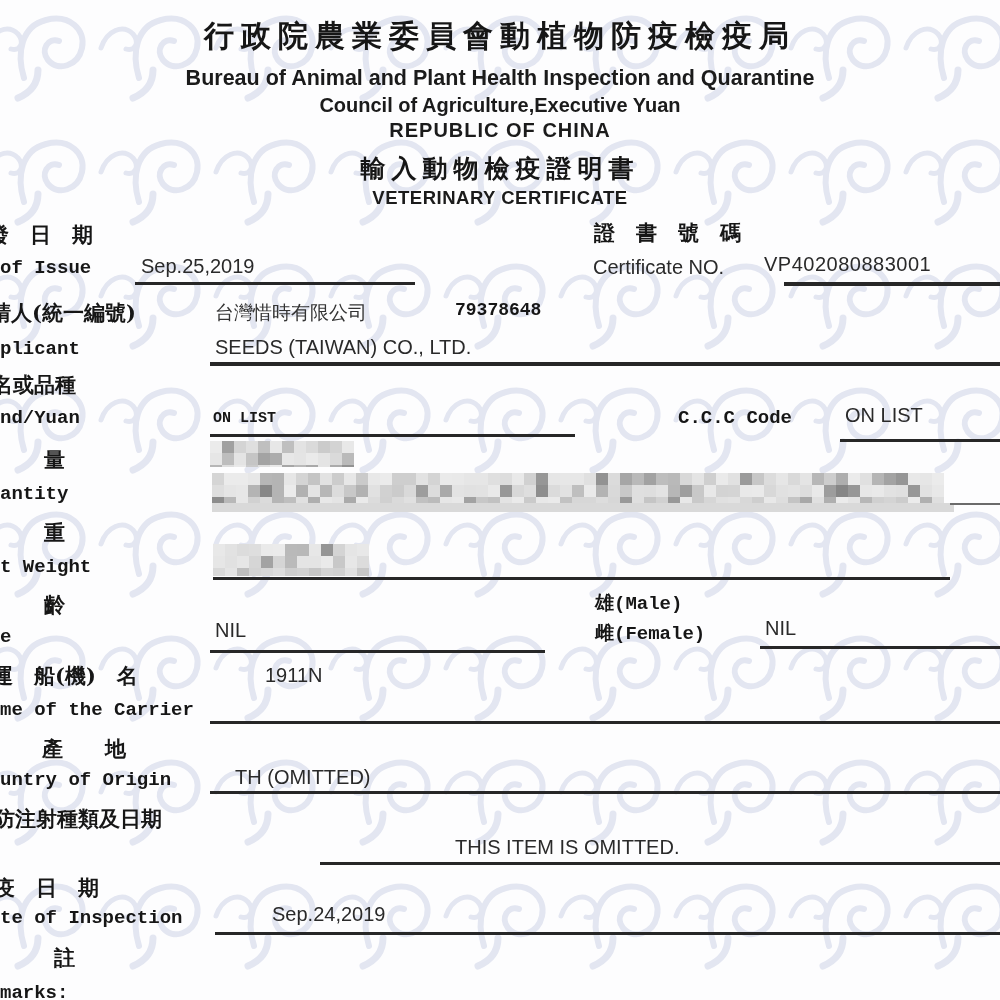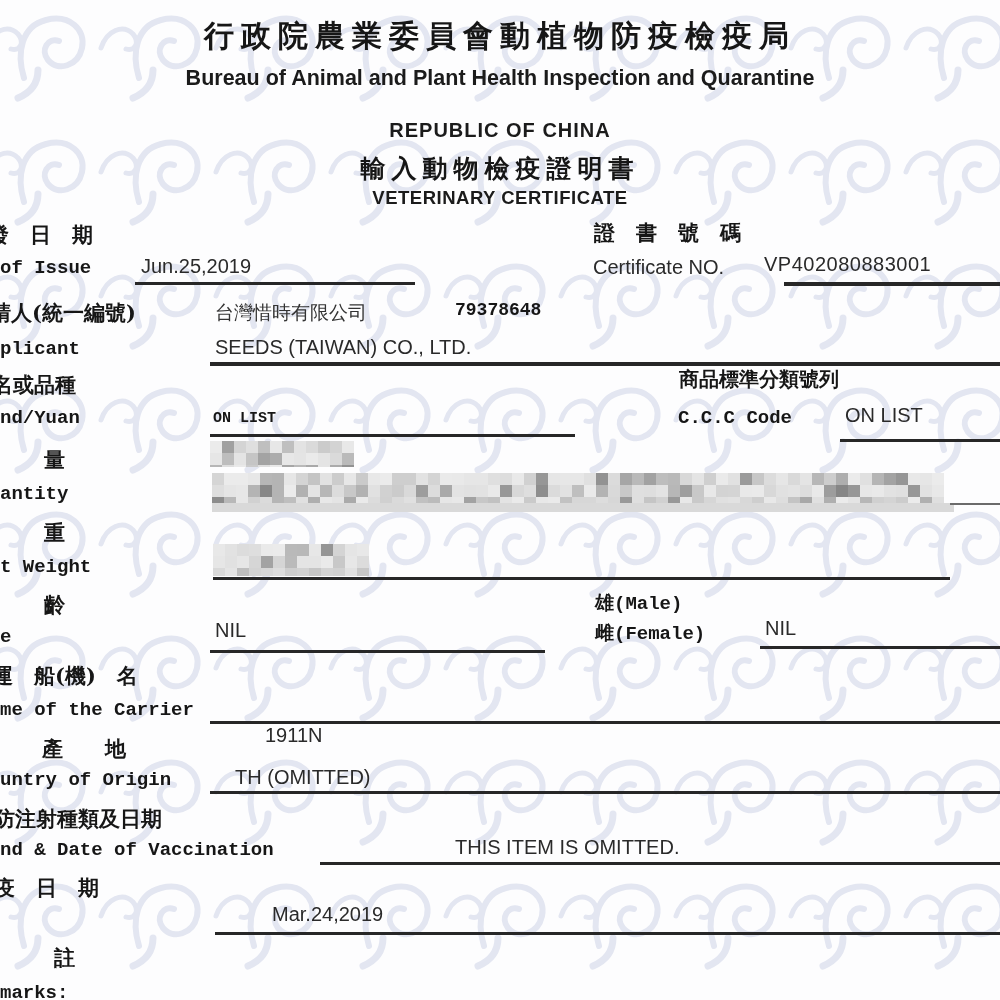--- a/index.html
+++ b/index.html
@@ -29,47 +29,47 @@
         <path d="M42 96 C34 70 40 44 64 38 C88 32 104 48 100 66 C96 84 76 90 66 78 C58 68 66 55 77 59"></path>
         <path d="M56 88 C56 100 50 110 36 116" stroke-width="7"></path>
       </g>
     </pattern>
   </defs>
   <rect x="0" y="0" width="1000" height="1000" fill="url(#wm)"></rect>
 </svg>
 
 <div class="hdr" style="top:66px;font-size:21.5px;font-weight:bold;">Bureau of Animal and Plant Health Inspection and Quarantine</div>
 <div class="hdr zh" style="top:16px;font-size:30px;letter-spacing:7px;">行政院農業委員會動植物防疫檢疫局</div>
+<div class="hdr" style="top:94px;font-size:20px;font-weight:bold;">Council of Agriculture,Executive Yuan</div>
 <div class="hdr" style="top:119px;font-size:20px;font-weight:bold;letter-spacing:1px;">REPUBLIC OF CHINA</div>
 <div class="hdr" style="top:187px;font-size:18.5px;font-weight:bold;letter-spacing:0.5px;">VETERINARY CERTIFICATE</div>
 <div class="hdr zh" style="top:152px;font-size:25px;letter-spacing:6px;">輸入動物檢疫證明書</div>
 
 <div class="layer zh" style="left:-12px;top:221px;font-size:21px;">發　日　期</div>
 <div class="layer tw" style="left:0px;top:257px;font-size:19px;">of Issue</div>
-<div class="layer val" style="left:141px;top:255px;font-size:20px;">Jun.25,2019</div>
+<div class="layer val" style="left:141px;top:255px;font-size:20px;">Sep.25,2019</div>
 <div class="rule" style="left:135px;top:282px;width:280px;height:3px;"></div>
 
 <div class="layer zh" style="left:594px;top:219px;font-size:21px;">證　書　號　碼</div>
 <div class="layer val" style="left:593px;top:256px;font-size:20px;">Certificate NO.</div>
 <div class="layer val" style="left:764px;top:253px;font-size:20px;letter-spacing:0.5px;">VP402080883001</div>
 <div class="rule" style="left:784px;top:282px;width:216px;height:4px;"></div>
 
 <div class="layer zh" style="left:-10px;top:299px;font-size:21px;">請人(統一編號)</div>
 <div class="layer zh" style="left:215px;top:300px;font-size:19px;font-weight:normal;color:#333;">台灣惜時有限公司</div>
 <div class="layer tw" style="left:455px;top:300px;font-size:18px;">79378648</div>
 <div class="layer tw" style="left:0px;top:338px;font-size:19px;">plicant</div>
 <div class="layer val" style="left:215px;top:336px;font-size:20px;">SEEDS (TAIWAN) CO., LTD.</div>
 <div class="rule" style="left:210px;top:362px;width:790px;height:4px;"></div>
 
 <div class="layer zh" style="left:-8px;top:371px;font-size:21px;">名或品種</div>
 <div class="layer tw" style="left:0px;top:407px;font-size:19px;">nd/Yuan</div>
 <div class="layer tw" style="left:213px;top:410px;font-size:15px;">ON LIST</div>
 <div class="rule" style="left:210px;top:434px;width:365px;height:3px;"></div>
 
-<div class="layer zh" style="left:679px;top:366px;font-size:20px;">商品標準分類號列</div>
 <div class="layer tw" style="left:678px;top:407px;font-size:19px;">C.C.C Code</div>
 <div class="layer val" style="left:845px;top:404px;font-size:20px;">ON LIST</div>
 <div class="rule" style="left:840px;top:439px;width:160px;height:3px;"></div>
 
 <div class="layer zh" style="left:44px;top:446px;font-size:21px;">量</div>
 <div class="layer tw" style="left:0px;top:483px;font-size:19px;">antity</div>
 <div class="mosaic" style="left:210px;top:441px;width:146px;height:26px;"><span style="background:rgb(235,235,235)"></span><span style="background:rgb(160,160,160)"></span><span style="background:rgb(212,212,212)"></span><span style="background:rgb(223,223,223)"></span><span style="background:rgb(191,191,191)"></span><span style="background:rgb(231,231,231)"></span><span style="background:rgb(191,191,191)"></span><span style="background:rgb(227,227,227)"></span><span style="background:rgb(218,218,218)"></span><span style="background:rgb(203,203,203)"></span><span style="background:rgb(211,211,211)"></span><span style="background:rgb(232,232,232)"></span><span style="background:rgb(230,230,230)"></span><span style="background:rgb(189,189,189)"></span><span style="background:rgb(228,228,228)"></span><span style="background:rgb(197,197,197)"></span><span style="background:rgb(163,163,163)"></span><span style="background:rgb(172,172,172)"></span><span style="background:rgb(231,231,231)"></span><span style="background:rgb(228,228,228)"></span><span style="background:rgb(234,234,234)"></span><span style="background:rgb(228,228,228)"></span><span style="background:rgb(218,218,218)"></span><span style="background:rgb(186,186,186)"></span><span style="background:rgb(182,182,182)"></span><span style="background:rgb(222,222,222)"></span><span style="background:rgb(233,233,233)"></span><span style="background:rgb(203,203,203)"></span><span style="background:rgb(222,222,222)"></span><span style="background:rgb(233,233,233)"></span><span style="background:rgb(166,166,166)"></span><span style="background:rgb(185,185,185)"></span><span style="background:rgb(169,169,169)"></span><span style="background:rgb(228,228,228)"></span><span style="background:rgb(171,171,171)"></span><span style="background:rgb(146,146,146)"></span></div>
 <div class="mosaic" style="left:212px;top:473px;width:740px;height:31px;"><span style="background:rgb(213,213,213)"></span><span style="background:rgb(235,235,235)"></span><span style="background:rgb(235,235,235)"></span><span style="background:rgb(231,231,231)"></span><span style="background:rgb(182,182,182)"></span><span style="background:rgb(180,180,180)"></span><span style="background:rgb(230,230,230)"></span><span style="background:rgb(212,212,212)"></span><span style="background:rgb(196,196,196)"></span><span style="background:rgb(226,226,226)"></span><span style="background:rgb(204,204,204)"></span><span style="background:rgb(231,231,231)"></span><span style="background:rgb(202,202,202)"></span><span style="background:rgb(232,232,232)"></span><span style="background:rgb(235,235,235)"></span><span style="background:rgb(206,206,206)"></span><span style="background:rgb(206,206,206)"></span><span style="background:rgb(226,226,226)"></span><span style="background:rgb(212,212,212)"></span><span style="background:rgb(234,234,234)"></span><span style="background:rgb(233,233,233)"></span><span style="background:rgb(230,230,230)"></span><span style="background:rgb(230,230,230)"></span><span style="background:rgb(223,223,223)"></span><span style="background:rgb(221,221,221)"></span><span style="background:rgb(233,233,233)"></span><span style="background:rgb(209,209,209)"></span><span style="background:rgb(151,151,151)"></span><span style="background:rgb(230,230,230)"></span><span style="background:rgb(231,231,231)"></span><span style="background:rgb(231,231,231)"></span><span style="background:rgb(224,224,224)"></span><span style="background:rgb(146,146,146)"></span><span style="background:rgb(219,219,219)"></span><span style="background:rgb(166,166,166)"></span><span style="background:rgb(185,185,185)"></span><span style="background:rgb(162,162,162)"></span><span style="background:rgb(189,189,189)"></span><span style="background:rgb(185,185,185)"></span><span style="background:rgb(216,216,216)"></span><span style="background:rgb(228,228,228)"></span><span style="background:rgb(207,207,207)"></span><span style="background:rgb(234,234,234)"></span><span style="background:rgb(225,225,225)"></span><span style="background:rgb(155,155,155)"></span><span style="background:rgb(199,199,199)"></span><span style="background:rgb(220,220,220)"></span><span style="background:rgb(230,230,230)"></span><span style="background:rgb(217,217,217)"></span><span style="background:rgb(228,228,228)"></span><span style="background:rgb(183,183,183)"></span><span style="background:rgb(205,205,205)"></span><span style="background:rgb(174,174,174)"></span><span style="background:rgb(235,235,235)"></span><span style="background:rgb(224,224,224)"></span><span style="background:rgb(181,181,181)"></span><span style="background:rgb(163,163,163)"></span><span style="background:rgb(150,150,150)"></span><span style="background:rgb(232,232,232)"></span><span style="background:rgb(230,230,230)"></span><span style="background:rgb(235,235,235)"></span><span style="background:rgb(222,222,222)"></span><span style="background:rgb(229,229,229)"></span><span style="background:rgb(231,231,231)"></span><span style="background:rgb(180,180,180)"></span><span style="background:rgb(135,135,135)"></span><span style="background:rgb(180,180,180)"></span><span style="background:rgb(235,235,235)"></span><span style="background:rgb(177,177,177)"></span><span style="background:rgb(228,228,228)"></span><span style="background:rgb(183,183,183)"></span><span style="background:rgb(220,220,220)"></span><span style="background:rgb(200,200,200)"></span><span style="background:rgb(178,178,178)"></span><span style="background:rgb(225,225,225)"></span><span style="background:rgb(209,209,209)"></span><span style="background:rgb(203,203,203)"></span><span style="background:rgb(217,217,217)"></span><span style="background:rgb(157,157,157)"></span><span style="background:rgb(220,220,220)"></span><span style="background:rgb(169,169,169)"></span><span style="background:rgb(227,227,227)"></span><span style="background:rgb(225,225,225)"></span><span style="background:rgb(226,226,226)"></span><span style="background:rgb(233,233,233)"></span><span style="background:rgb(152,152,152)"></span><span style="background:rgb(216,216,216)"></span><span style="background:rgb(222,222,222)"></span><span style="background:rgb(142,142,142)"></span><span style="background:rgb(219,219,219)"></span><span style="background:rgb(226,226,226)"></span><span style="background:rgb(191,191,191)"></span><span style="background:rgb(234,234,234)"></span><span style="background:rgb(179,179,179)"></span><span style="background:rgb(217,217,217)"></span><span style="background:rgb(200,200,200)"></span><span style="background:rgb(223,223,223)"></span><span style="background:rgb(222,222,222)"></span><span style="background:rgb(227,227,227)"></span><span style="background:rgb(183,183,183)"></span><span style="background:rgb(158,158,158)"></span><span style="background:rgb(200,200,200)"></span><span style="background:rgb(232,232,232)"></span><span style="background:rgb(211,211,211)"></span><span style="background:rgb(212,212,212)"></span><span style="background:rgb(233,233,233)"></span><span style="background:rgb(234,234,234)"></span><span style="background:rgb(216,216,216)"></span><span style="background:rgb(225,225,225)"></span><span style="background:rgb(227,227,227)"></span><span style="background:rgb(221,221,221)"></span><span style="background:rgb(233,233,233)"></span><span style="background:rgb(157,157,157)"></span><span style="background:rgb(134,134,134)"></span><span style="background:rgb(151,151,151)"></span><span style="background:rgb(231,231,231)"></span><span style="background:rgb(233,233,233)"></span><span style="background:rgb(226,226,226)"></span><span style="background:rgb(224,224,224)"></span><span style="background:rgb(151,151,151)"></span><span style="background:rgb(226,226,226)"></span><span style="background:rgb(232,232,232)"></span><span style="background:rgb(140,140,140)"></span><span style="background:rgb(184,184,184)"></span><span style="background:rgb(231,231,231)"></span><span style="background:rgb(209,209,209)"></span><span style="background:rgb(219,219,219)"></span><span style="background:rgb(181,181,181)"></span><span style="background:rgb(190,190,190)"></span><span style="background:rgb(224,224,224)"></span><span style="background:rgb(174,174,174)"></span><span style="background:rgb(232,232,232)"></span><span style="background:rgb(228,228,228)"></span><span style="background:rgb(170,170,170)"></span><span style="background:rgb(234,234,234)"></span><span style="background:rgb(220,220,220)"></span><span style="background:rgb(208,208,208)"></span><span style="background:rgb(218,218,218)"></span><span style="background:rgb(224,224,224)"></span><span style="background:rgb(193,193,193)"></span><span style="background:rgb(187,187,187)"></span><span style="background:rgb(230,230,230)"></span><span style="background:rgb(232,232,232)"></span><span style="background:rgb(162,162,162)"></span><span style="background:rgb(199,199,199)"></span><span style="background:rgb(193,193,193)"></span><span style="background:rgb(227,227,227)"></span><span style="background:rgb(234,234,234)"></span><span style="background:rgb(202,202,202)"></span><span style="background:rgb(232,232,232)"></span><span style="background:rgb(234,234,234)"></span><span style="background:rgb(194,194,194)"></span><span style="background:rgb(215,215,215)"></span><span style="background:rgb(215,215,215)"></span><span style="background:rgb(221,221,221)"></span><span style="background:rgb(215,215,215)"></span><span style="background:rgb(153,153,153)"></span><span style="background:rgb(223,223,223)"></span><span style="background:rgb(197,197,197)"></span><span style="background:rgb(209,209,209)"></span><span style="background:rgb(152,152,152)"></span><span style="background:rgb(232,232,232)"></span><span style="background:rgb(201,201,201)"></span><span style="background:rgb(214,214,214)"></span><span style="background:rgb(224,224,224)"></span><span style="background:rgb(226,226,226)"></span><span style="background:rgb(216,216,216)"></span><span style="background:rgb(206,206,206)"></span><span style="background:rgb(232,232,232)"></span><span style="background:rgb(222,222,222)"></span><span style="background:rgb(196,196,196)"></span><span style="background:rgb(168,168,168)"></span><span style="background:rgb(224,224,224)"></span><span style="background:rgb(175,175,175)"></span><span style="background:rgb(235,235,235)"></span><span style="background:rgb(228,228,228)"></span><span style="background:rgb(183,183,183)"></span><span style="background:rgb(208,208,208)"></span><span style="background:rgb(212,212,212)"></span><span style="background:rgb(204,204,204)"></span><span style="background:rgb(235,235,235)"></span><span style="background:rgb(176,176,176)"></span><span style="background:rgb(223,223,223)"></span></div>
 <div class="band" style="left:212px;top:503px;width:742px;height:9px;"></div>
 <div class="rule" style="left:950px;top:503px;width:50px;height:2px;background:#6b6b6b;"></div>
@@ -84,33 +84,33 @@
 <div class="layer val" style="left:215px;top:619px;font-size:20px;">NIL</div>
 <div class="rule" style="left:210px;top:650px;width:335px;height:3px;"></div>
 
 <div class="layer tw" style="left:595px;top:590px;font-size:19px;">雄(Male)</div>
 <div class="layer tw" style="left:595px;top:620px;font-size:19px;">雌(Female)</div>
 <div class="layer val" style="left:765px;top:617px;font-size:20px;">NIL</div>
 <div class="rule" style="left:760px;top:646px;width:240px;height:3px;"></div>
 
 <div class="layer zh" style="left:-8px;top:662px;font-size:21px;">運　船(機)　名</div>
 <div class="layer tw" style="left:0px;top:699px;font-size:19px;">me of the Carrier</div>
-<div class="layer val" style="left:265px;top:724px;font-size:20px;">1911N</div>
+<div class="layer val" style="left:265px;top:664px;font-size:20px;">1911N</div>
 <div class="rule" style="left:210px;top:721px;width:790px;height:3px;"></div>
 
 <div class="layer zh" style="left:42px;top:735px;font-size:21px;">產　　地</div>
 <div class="layer tw" style="left:0px;top:769px;font-size:19px;">untry of Origin</div>
 <div class="layer val" style="left:235px;top:766px;font-size:20px;">TH (OMITTED)</div>
 <div class="rule" style="left:210px;top:791px;width:790px;height:3px;"></div>
 
 <div class="layer zh" style="left:-6px;top:805px;font-size:21px;">防注射種類及日期</div>
-<div class="layer tw" style="left:0px;top:839px;font-size:19px;">nd &amp; Date of Vaccination</div>
 <div class="layer val" style="left:455px;top:836px;font-size:20px;">THIS ITEM IS OMITTED.</div>
 <div class="rule" style="left:320px;top:862px;width:680px;height:3px;"></div>
 
 <div class="layer zh" style="left:-6px;top:874px;font-size:21px;">疫　日　期</div>
-<div class="layer val" style="left:272px;top:903px;font-size:20px;">Mar.24,2019</div>
+<div class="layer tw" style="left:0px;top:907px;font-size:19px;">te of Inspection</div>
+<div class="layer val" style="left:272px;top:903px;font-size:20px;">Sep.24,2019</div>
 <div class="rule" style="left:215px;top:932px;width:785px;height:3px;"></div>
 
 <div class="layer zh" style="left:54px;top:944px;font-size:21px;">註</div>
 <div class="layer tw" style="left:0px;top:982px;font-size:19px;">marks:</div>
 
 </div>
 
 </body></html>

